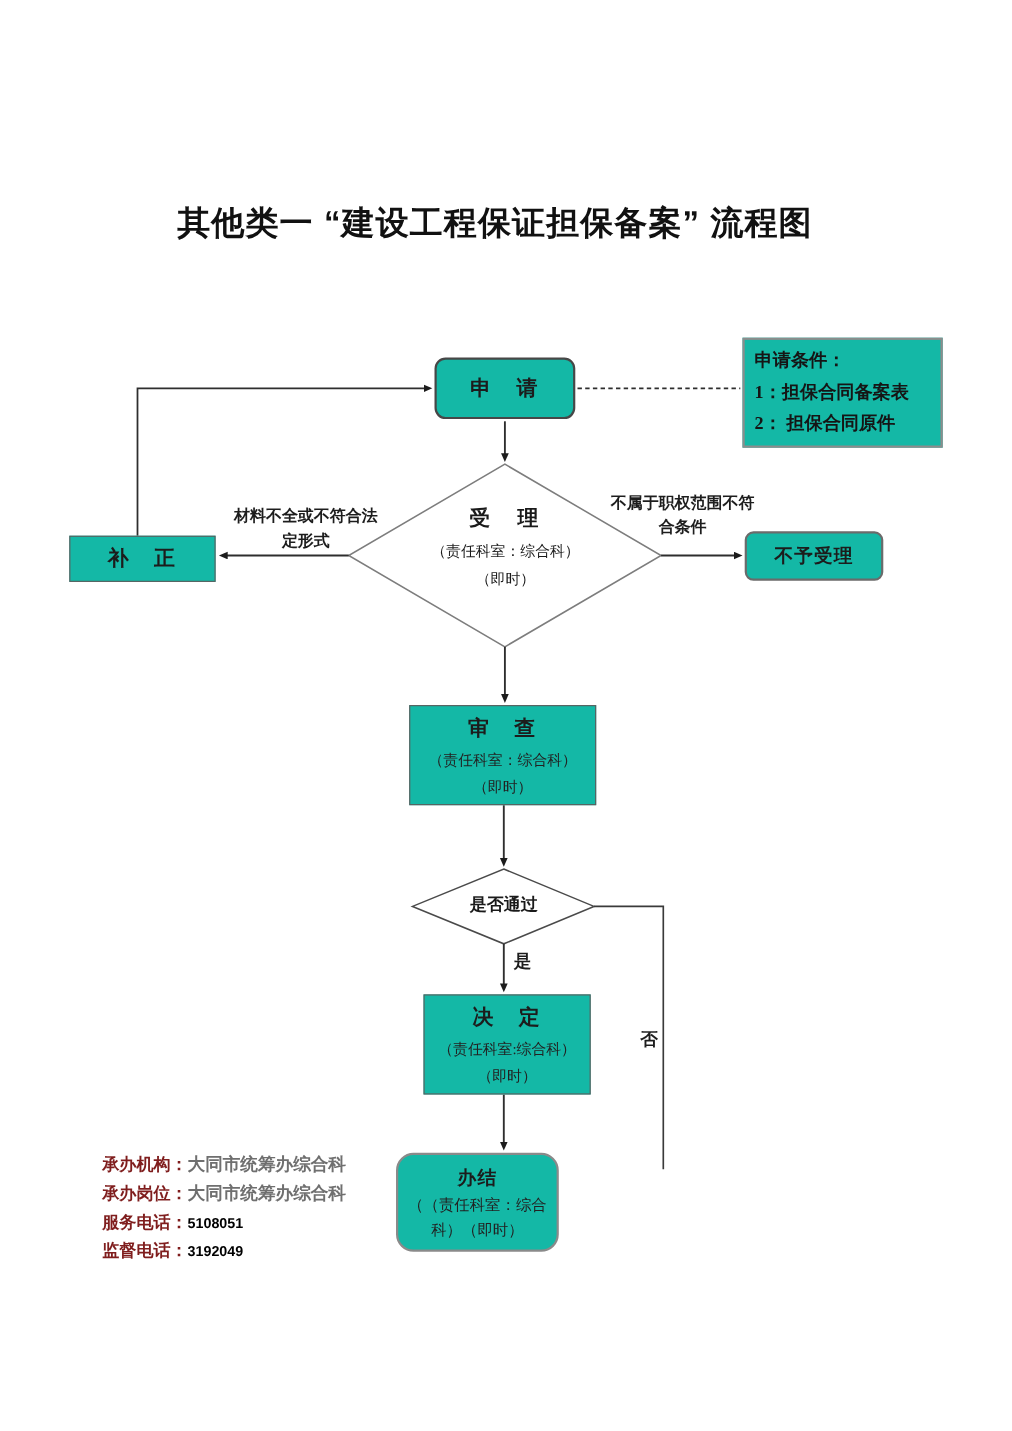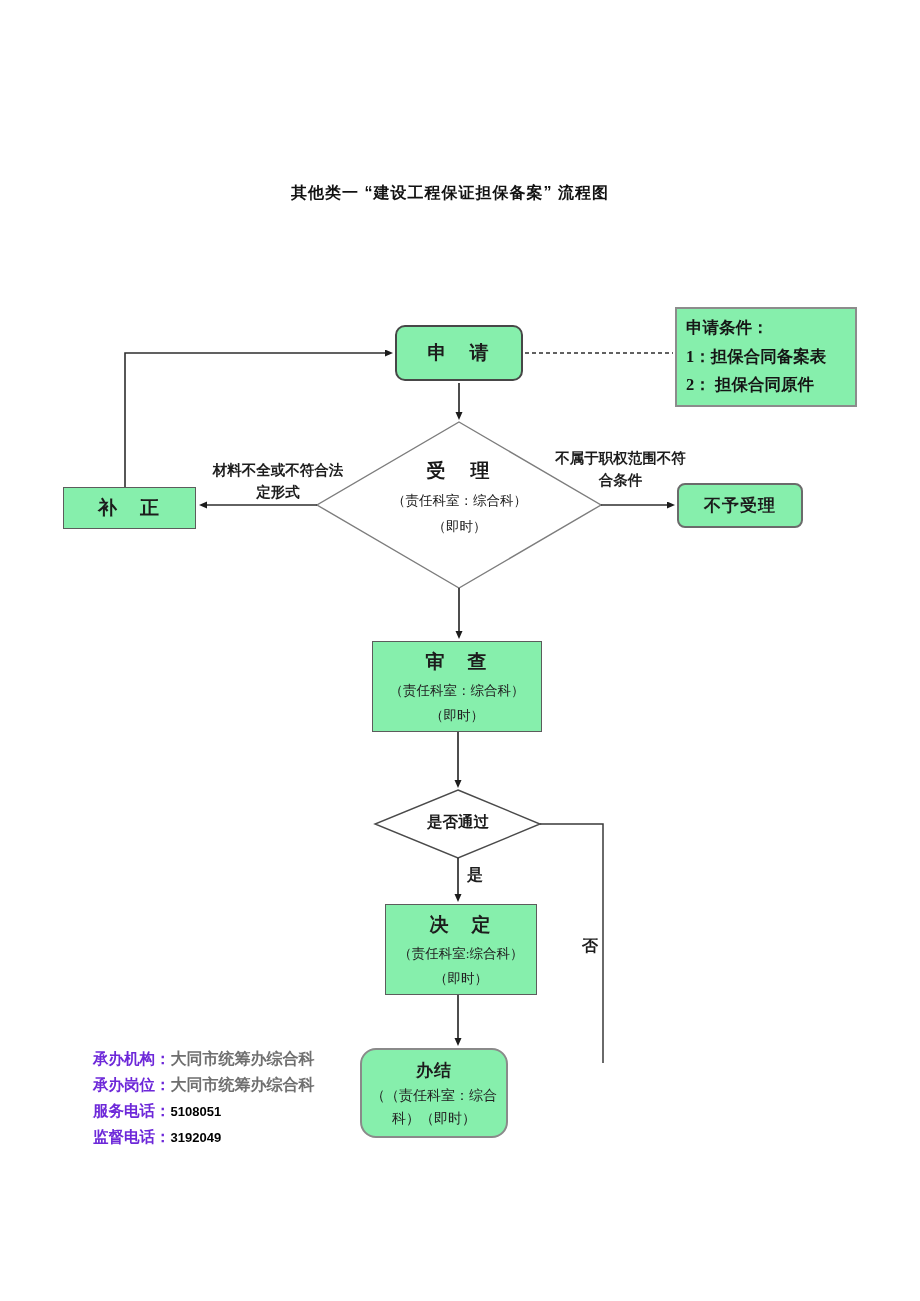--- a/index.html
+++ b/index.html
@@ -10,27 +10,27 @@
     font-family:"Liberation Serif","DejaVu Serif",serif;
     color:#1a1a1a;
     overflow:hidden;
   }
   #connectors{position:absolute;left:0;top:0;width:920px;height:1301px;}
 
   .title{
     position:absolute;left:0;top:183px;width:900px;
     text-align:center;
     font-family:"Liberation Sans","DejaVu Sans",sans-serif;
-    font-weight:bold;font-size:16px;letter-spacing:1px;color:#111;
+    font-weight:bold;font-size:30px;letter-spacing:1px;color:#111;
   }
 
   .node{
     position:absolute;display:flex;flex-direction:column;
     align-items:center;justify-content:center;
-    background:#86efac;box-sizing:border-box;text-align:center;
+    background:#14b8a6;box-sizing:border-box;text-align:center;
   }
   .node .main{font-size:19px;font-weight:600;letter-spacing:2px;color:#1c1c1c;}
   .node .sub{font-size:13.5px;color:#222;margin-top:7px;}
 
   #apply-node{left:395px;top:325px;width:128px;height:56px;
     border:2px solid #474747;border-radius:10px;}
   #conditions-note{left:675px;top:307px;width:182px;height:100px;
     border:2px solid #8c8c8c;align-items:flex-start;justify-content:center;
     padding-left:9px;text-align:left;}
   #conditions-note div{font-size:16.5px;font-weight:600;line-height:1.75;color:#151515;}
@@ -66,21 +66,21 @@
   #label-left{left:192px;top:459px;width:172px;}
   #label-right{left:538px;top:447px;width:165px;}
   #label-yes{left:460px;top:863px;width:30px;font-size:16px;}
   #label-no{left:575px;top:934px;width:30px;font-size:16px;}
 
   .footer{
     position:absolute;left:93px;top:1049px;width:280px;
     font-family:"Liberation Sans","DejaVu Sans",sans-serif;
   }
   .footer-row{display:flex;align-items:baseline;margin-bottom:5px;}
-  .footer-row .flabel{font-weight:bold;font-size:15.5px;color:#6d28d9;}
+  .footer-row .flabel{font-weight:bold;font-size:15.5px;color:#7f1d1d;}
   .footer-row .fvalue{font-weight:bold;font-size:13px;color:#000000;
     font-family:Liberation Sans, sans-serif;}
   .footer-row:nth-child(1) .fvalue,
   .footer-row:nth-child(2) .fvalue{
     color:#6f6f6f;font-weight:600;
     font-family:"Liberation Serif","DejaVu Serif",serif;font-size:16px;}
 </style>
 </head>
 <body>
 

